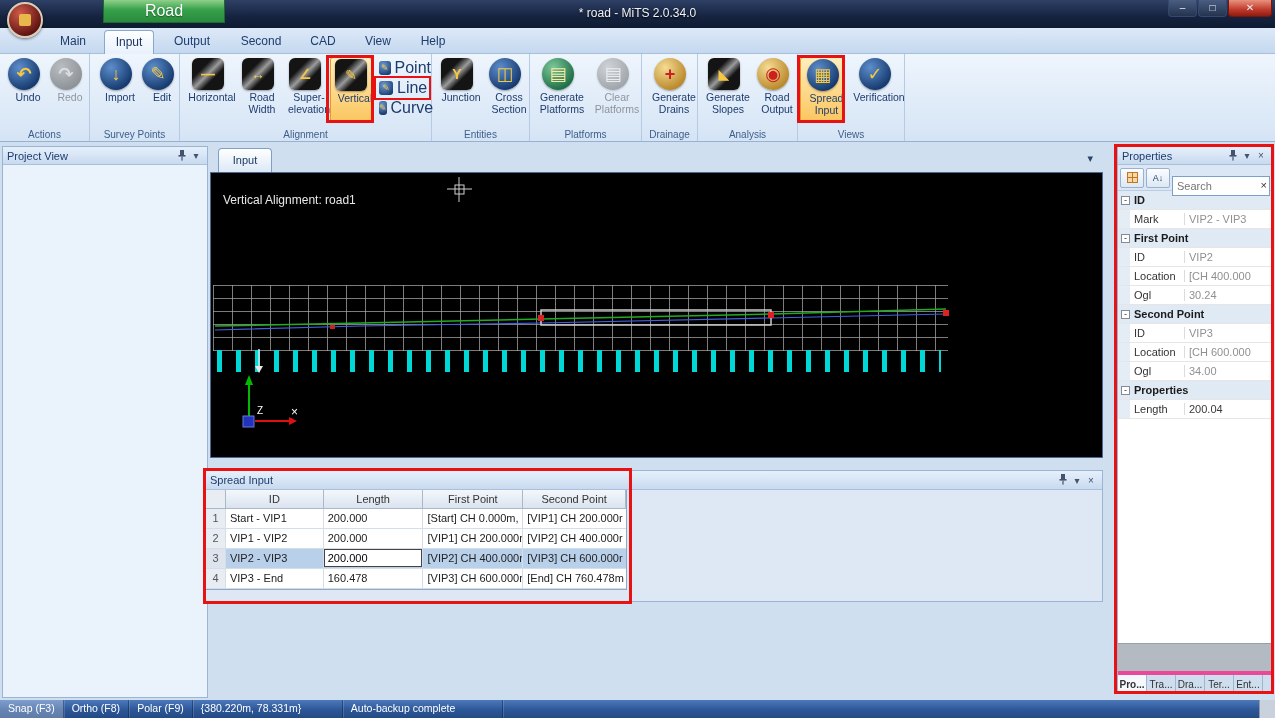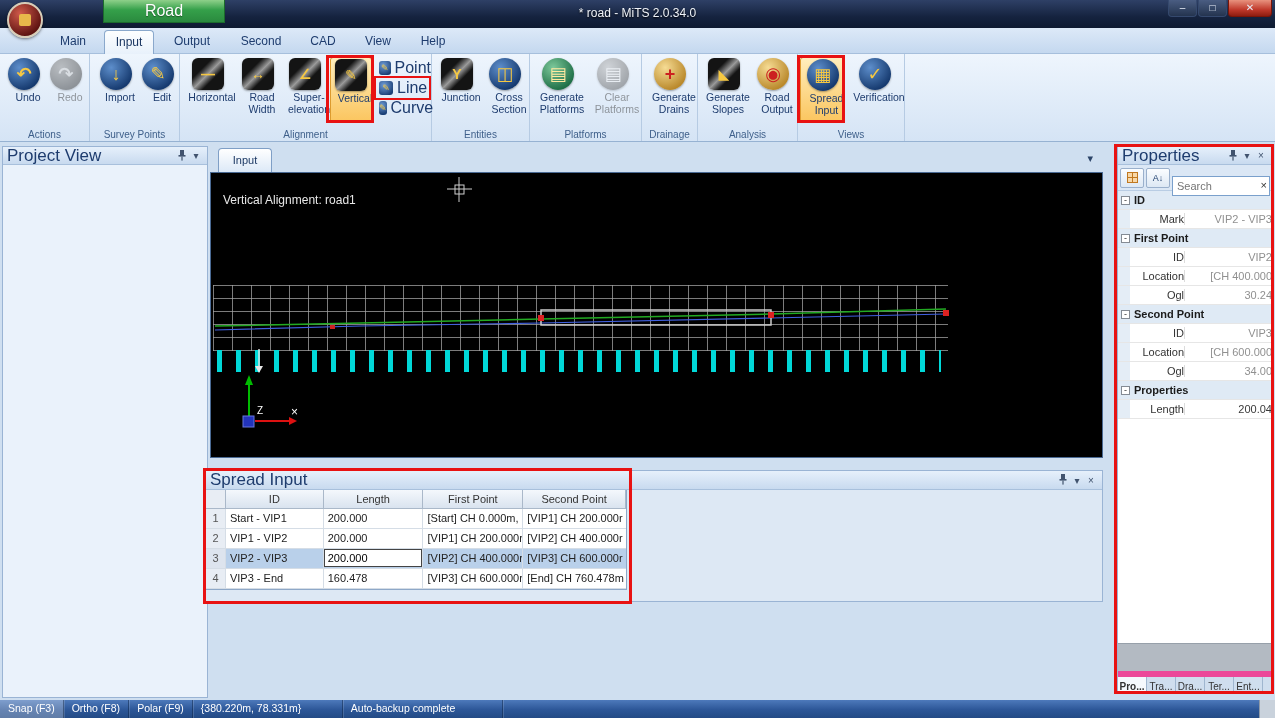--- a/index.html
+++ b/index.html
@@ -51,21 +51,21 @@
   .dis { filter:grayscale(1) opacity(.5); }
   .sstack { position:absolute; left:197px; top:4px; width:54px; }
   .sbtn { display:flex; align-items:center; gap:4px; height:20px; padding-left:2px;}
   .sicon { width:14px; height:14px; border-radius:3px; background:radial-gradient(circle at 35% 30%, #6f9bd4, #1a3f76 80%);
     color:#f6c842; font-size:9px; display:flex; align-items:center; justify-content:center; }
   .slabel { font-size:16px; color:#1e3c6e; }
 
   
   .phead { height:18px; background:linear-gradient(#e6f0fb,#c8daef); border-bottom:1px solid #a8c0dc;
     display:flex; align-items:center; padding:0 4px; color:#1e3c6e; }
-  .phead .ttl { flex:1; font-size:17px; }
+  .phead .ttl { flex:1; font-size:11px; }
   .hicon { width:14px; text-align:center; color:#41536e; font-size:10px; }
   .pinsvg { width:10px; height:12px; }
 
   
   #project-view { position:absolute; left:2px; top:146px; width:206px; height:552px;
     background:#eaf2fb; border:1px solid #9ab4d4; }
   #pv-buttons { padding:4px; display:flex; gap:4px; background:#dbe8f6; border-bottom:1px solid #c0d2e8; }
   .pv-btn { border:1px solid #8a8f98; border-radius:2px; background:linear-gradient(#fdfdfd,#d8dde4);
     padding:2px 7px; font-size:11px; color:#222; }
   #pv-item-row { margin-top:8px; height:22px; display:flex; background:linear-gradient(#fcd9a4,#f3ad5e); border:1px solid #e09a40; border-left:none;}
@@ -117,27 +117,27 @@
                linear-gradient(#c07820,#c07820) center/100% 1px no-repeat, #f8d8a8; }
   #prop-search-wrap { flex:1; position:relative;margin-top:16px; }
   #prop-search { width:100%; height:20px; border:1px solid #7aa0cc; font-size:11px; padding:0 16px 0 4px;
     font-family:"Liberation Sans","DejaVu Sans",sans-serif;}
   #prop-search-clear { position:absolute; right:3px; top:3px; font-size:11px; color:#333; line-height:13px;}
   #prop-grid { }
   .prow { height:19px; display:flex; align-items:center; border-bottom:1px solid #e6e6e6; font-size:11px; }
   .prow.cat { background:#dfeaf5; font-weight:bold; color:#1b1b1b; }
   .expander { width:9px; height:9px; border:1px solid #848b94; margin:0 4px 0 3px; background:#fff;
     font-size:9px; line-height:7px; text-align:center; color:#333; font-weight:normal;}
-  .prow.item { background:linear-gradient(to right,#e4edf6 0 12px,#ffffff 12px);text-align:right; }
+  .prow.item { background:linear-gradient(to right,#e4edf6 0 12px,#ffffff 12px); }
   .pname { width:66px; padding-left:16px; color:#333; overflow:hidden; white-space:nowrap;}
   .pval { flex:1; border-left:1px solid #dcdcdc; padding-left:4px; color:#909090; overflow:hidden; white-space:nowrap;}
   .pval.dark { color:#3a3a3a; }
   #prop-fill { flex:1; background:#fff; }
   #prop-desc { height:28px; background:#b3bac2; border-top:1px solid #97a0aa; }
-  #prop-tabs { height:20px; background:#cfdeee; border-top:6px solid #ec4899; display:flex; }
+  #prop-tabs { height:20px; background:#cfdeee; border-top:4px solid #ec4899; display:flex; }
   .ptab { width:29px; font-size:10px; color:#333; text-align:center; line-height:19px; border-right:1px solid #9fb6cf;
     overflow:hidden; white-space:nowrap;}
   .ptab.active { background:#f5f9fd; font-weight:bold; }
 
   
   #statusbar { position:absolute; left:0; top:700px; width:1275px; height:18px;
     background:linear-gradient(#4d79bb,#2c5697 55%,#234a85); color:#fff; display:flex; font-size:10.5px; }
   .sseg { line-height:17px; padding:0 8px; border-right:1px solid rgba(10,30,60,.45); box-shadow:1px 0 0 rgba(255,255,255,.15);}
   .sseg.on { background:rgba(255,255,255,.28); }
   #grip { position:absolute; right:0; top:0; width:16px; height:18px; background:#c9d2dc;

